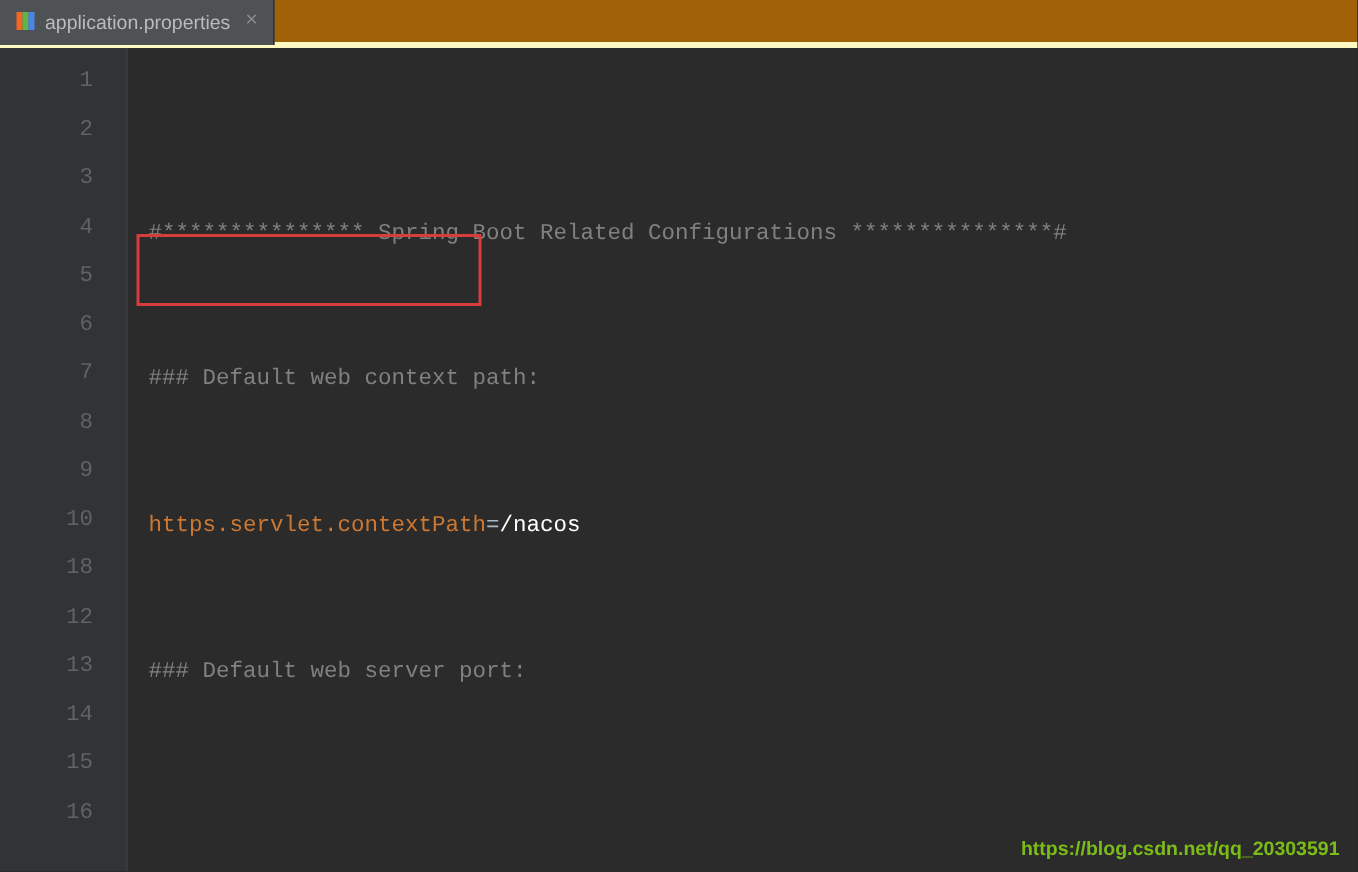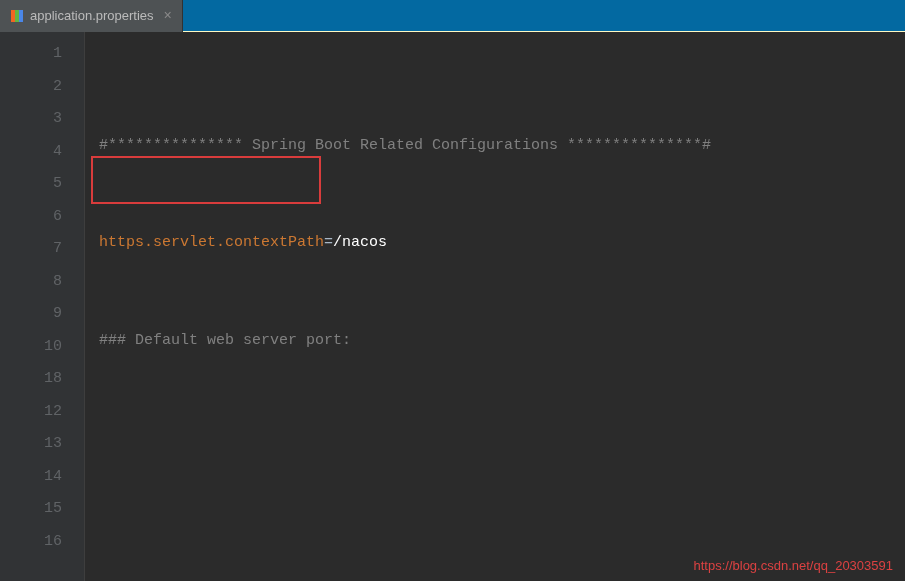--- a/index.html
+++ b/index.html
@@ -10,25 +10,25 @@
     body {
       font-family: 'Consolas', 'Monaco', 'Courier New', monospace;
       background: #2b2b2b;
       color: #a9b7c6;
       width: 905px;
       height: 581px;
       overflow: hidden;
       position: relative;
     }
     .tab-bar {
-      background: #0369a1;
+      background: #a16207;
       height: 32px;
       display: flex;
       align-items: center;
-      border-bottom: 1px solid #fef9c3;
+      border-bottom: 4px solid #fef9c3;
     }
     .tab {
       background: #4e5254;
       height: 32px;
       display: flex;
       align-items: center;
       padding: 0 10px;
       gap: 6px;
       border-right: 1px solid #323232;
     }
@@ -64,21 +64,21 @@
       flex-shrink: 0;
     }
     .gutter .line-number {
       color: #606366;
       font-size: 15px;
       line-height: 32.5px;
       height: 32.5px;
     }
     .code-area {
       flex: 1;
-      padding-top: 0;
+      padding-top: 10px;
       padding-left: 14px;
       font-size: 15px;
       line-height: 32.5px;
       white-space: pre;
       overflow: hidden;
       position: relative;
     }
     .code-line {
       height: 32.5px;
     }
@@ -100,24 +100,25 @@
       left: 6px;
       top: 124px;
       width: 230px;
       height: 48px;
       pointer-events: none;
     }
     .watermark {
       position: absolute;
       right: 12px;
       bottom: 8px;
-      color: #ef4444;
+      color: #84cc16;
       font-size: 13px;
       font-family: -apple-system, 'Segoe UI', sans-serif;
       opacity: 0.9;
+      font-weight: bold;
     }
   </style>
 </head>
 <body>
 
 <div class="tab-bar">
   <div class="tab">
     <span class="tab-icon">
       <svg width="14" height="14" viewBox="0 0 14 14">
         <rect x="1" y="1" width="4" height="12" fill="#f26522"></rect>
@@ -145,20 +146,21 @@
     <div class="line-number">18</div>
     <div class="line-number">12</div>
     <div class="line-number">13</div>
     <div class="line-number">14</div>
     <div class="line-number">15</div>
     <div class="line-number">16</div>
   </div>
   <div class="code-area">
     <div class="highlight-box"></div>
     <div class="code-line"><span class="comment">#*************** Spring Boot Related Configurations ***************#</span></div>
+    <div class="code-line"><span class="comment">### Default web context path:</span></div>
     <div class="code-line"><span class="property-key">https.servlet.contextPath</span><span class="operator">=</span><span class="property-value">/nacos</span></div>
     <div class="code-line"><span class="comment">### Default web server port:</span></div>
     
     
     
     
     
     
     
     

